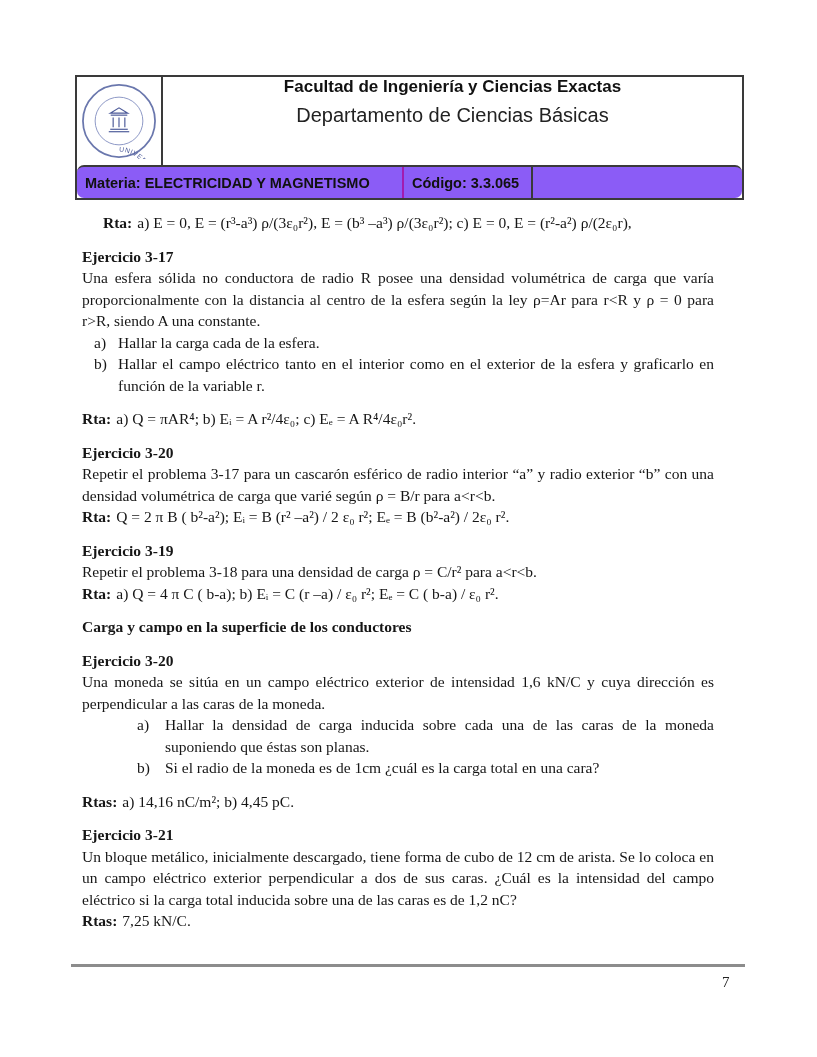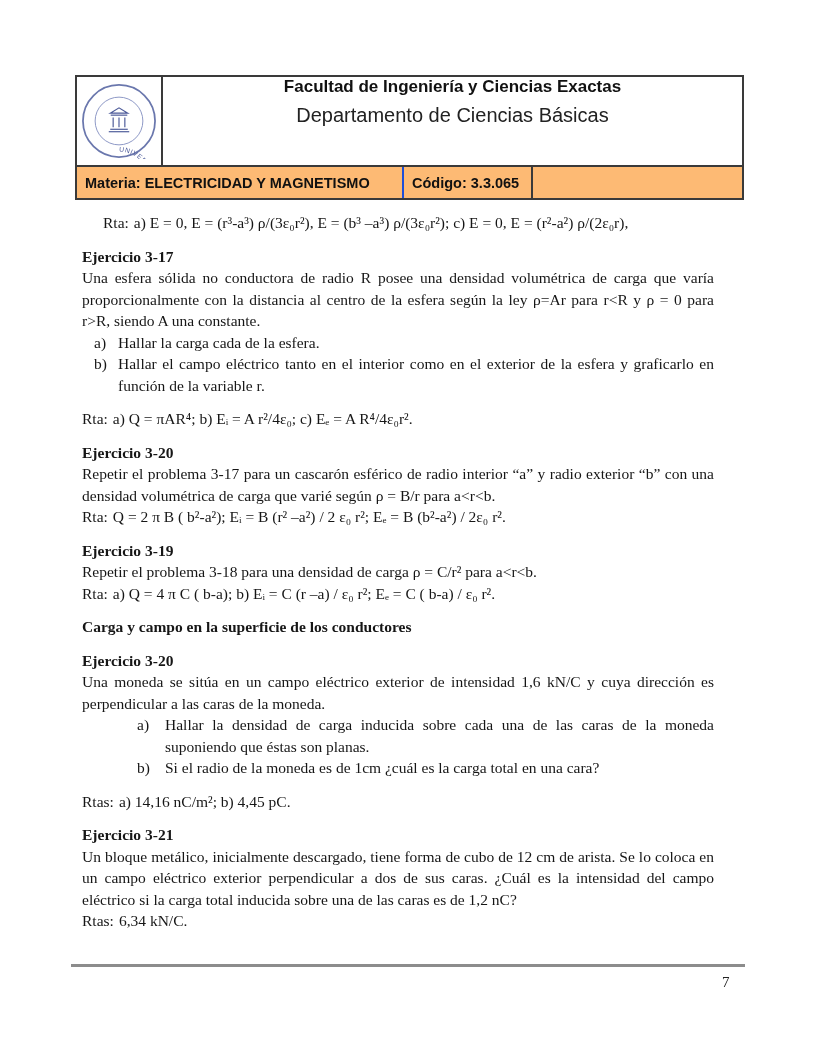--- a/index.html
+++ b/index.html
@@ -8,32 +8,32 @@
           font-family:"Liberation Serif","DejaVu Serif","DejaVu Sans",serif; color:#161616; }
 
   
   .hdr { position:absolute; left:75px; top:75px; width:665px; border:2px solid #3a3a3a;
          font-family:"Liberation Sans","DejaVu Sans",sans-serif; }
   .hdr-top { display:flex; background:#ffffff; height:88px; }
   .hdr-logo-cell { width:84px; border-right:2px solid #3a3a3a; display:flex; align-items:center; justify-content:center; }
   .hdr-title-cell { flex:1; display:flex; flex-direction:column; align-items:center; justify-content:flex-start; gap:7px; }
   .hdr-title { font-size:17px; font-weight:bold; color:#111; }
   .hdr-subtitle { font-size:20px; color:#222; }
-  .hdr-bottom { display:flex; border-top:2px solid #3a3a3a; background:#fdba74; height:31px; }
+  .hdr-bottom { display:flex; border-top:2px solid #3a3a3a; background:#8b5cf6; height:31px;border-radius:7px; }
   .hdr-cell { display:flex; align-items:center; font-size:14.5px; font-weight:bold; color:#111; padding:0 8px; box-sizing:border-box; }
   .cell-subject { width:325px; }
-  .cell-code { width:129px; border-left:2px solid #1d4ed8; }
+  .cell-code { width:129px; border-left:2px solid #a21caf; }
   .cell-empty { flex:1; border-left:2px solid #3a3a3a; }
 
   
   .content { position:absolute; left:82px; top:212px; width:632px; font-size:15.5px; line-height:21.5px; }
   .content p, .content div.blk { margin:0; }
   .just { text-align:justify; }
   .mt { margin-top:12px !important; }
-  .ans-label { font-weight:normal; margin-right:5px; }
+  .ans-label { font-weight:bold; margin-right:5px; }
   .ex-title { font-weight:bold; }
   .section-title { font-weight:bold; }
   .ans-top-l1 { white-space:nowrap; padding-left:21px; }
   .ans-top-l2 { padding-left:53px; }
   .li { display:flex; }
   .list1 { padding-left:12px; }
   .list1 .marker { width:24px; flex-shrink:0; }
   .list2 { padding-left:55px; }
   .list2 .marker { width:28px; flex-shrink:0; }
   .li .litext { flex:1; text-align:justify; }
@@ -134,21 +134,21 @@
       <span class="marker">b)</span>
       <span class="litext">Si el radio de la moneda es de 1cm ¿cuál es la carga total en una cara?</span>
     </div>
     <div class="blk mt">
       <span class="ans-label">Rtas:</span><span>a) 14,16 nC/m²; b) 4,45 pC.</span>
     </div>
 
     <div class="blk ex-title mt">Ejercicio 3-21</div>
     <p class="just">Un bloque metálico, inicialmente descargado, tiene forma de cubo de 12 cm de arista. Se lo coloca en un campo eléctrico exterior perpendicular a dos de sus caras. ¿Cuál es la intensidad del campo eléctrico si la carga total inducida sobre una de las caras es de 1,2 nC?</p>
     <div class="blk">
-      <span class="ans-label">Rtas:</span><span>6,34 kN/C.</span>
+      <span class="ans-label">Rtas:</span><span>7,25 kN/C.</span>
     </div>
 
   </div>
 
   <div class="footer-rule"></div>
   <div class="page-number">7</div>
 
 </div>
 
 </body></html>

